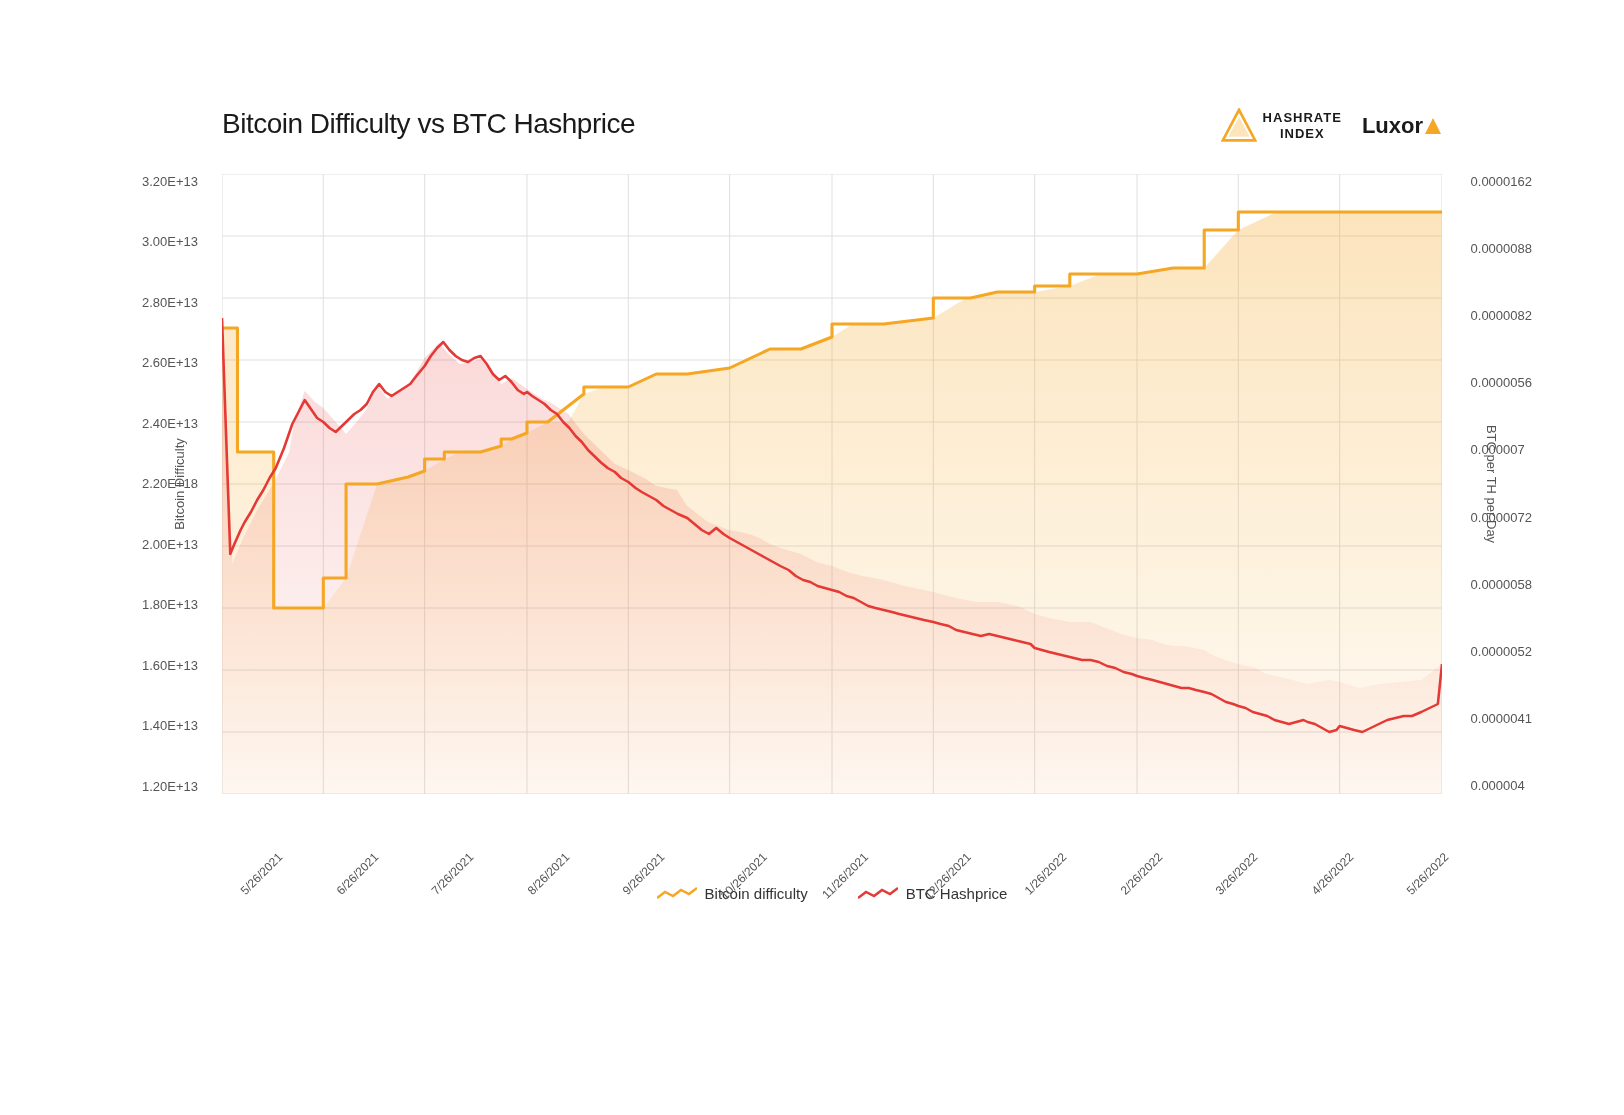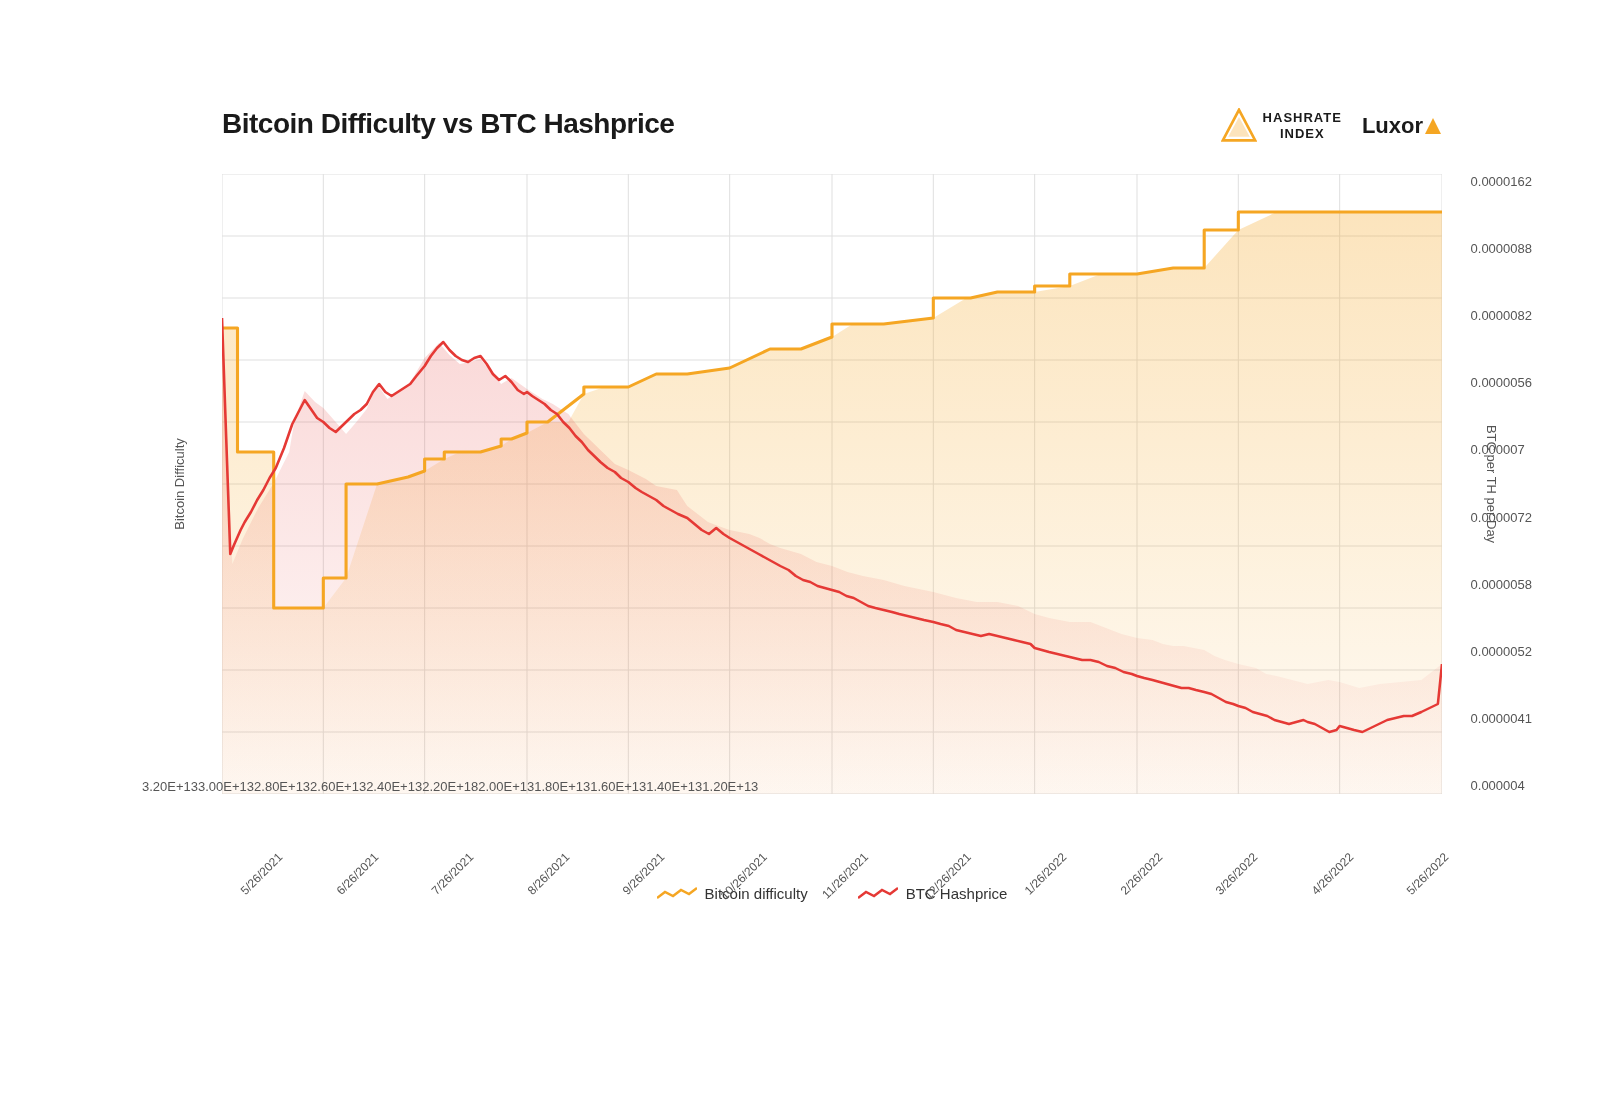--- a/index.html
+++ b/index.html
@@ -21,21 +21,21 @@
       padding: 40px 60px 140px 100px;
     }
     .header {
       display: flex;
       justify-content: space-between;
       align-items: flex-start;
       margin-bottom: 30px;
     }
     .chart-title {
       font-size: 28px;
-      font-weight: 700;
+      font-weight: 400;
       color: #1a1a1a;
       letter-spacing: -0.5px;
     }
     .logo-area {
       display: flex;
       align-items: center;
       gap: 20px;
     }
     .hashrate-logo {
       display: flex;
@@ -66,21 +66,21 @@
       position: relative;
       width: 100%;
       height: 620px;
     }
     .y-axis-left {
       position: absolute;
       left: -80px;
       top: 0;
       height: 100%;
       display: flex;
-      flex-direction: row;
+      flex-direction: column;
       justify-content: space-between;
       align-items: flex-end;
     }
     .y-axis-right {
       position: absolute;
       right: -90px;
       top: 0;
       height: 100%;
       display: flex;
       flex-direction: column;

